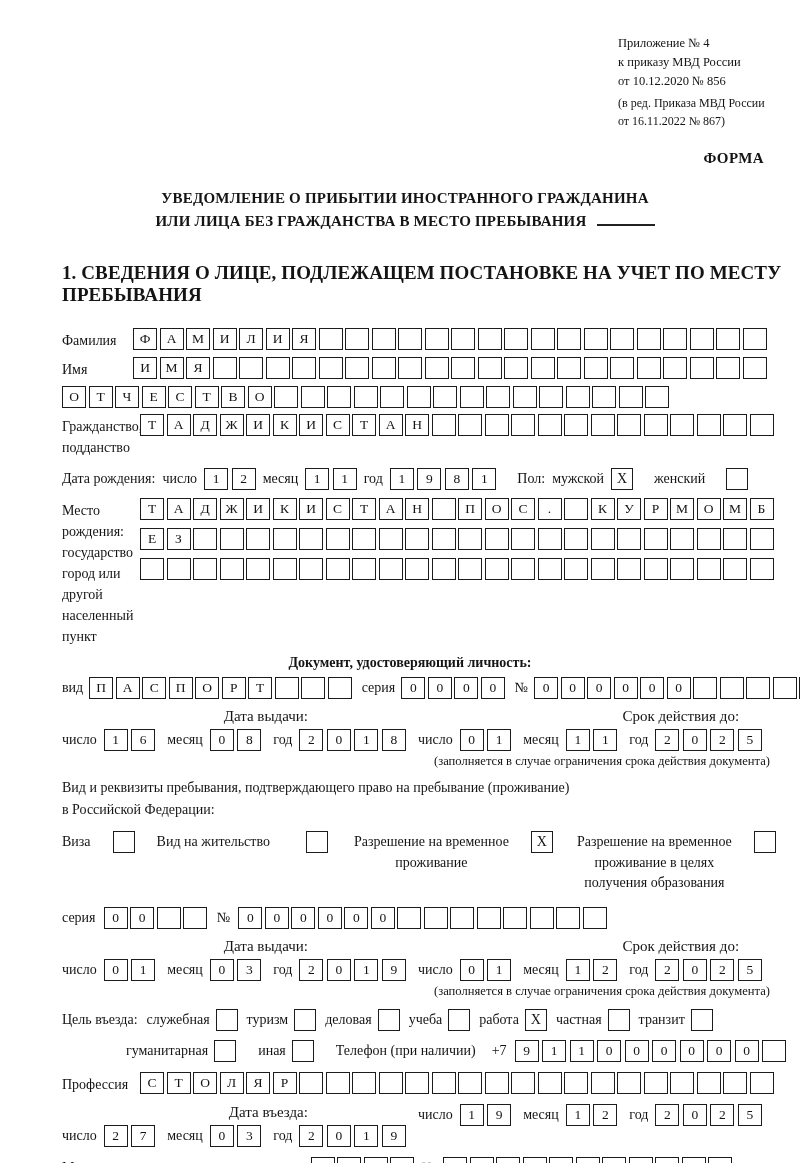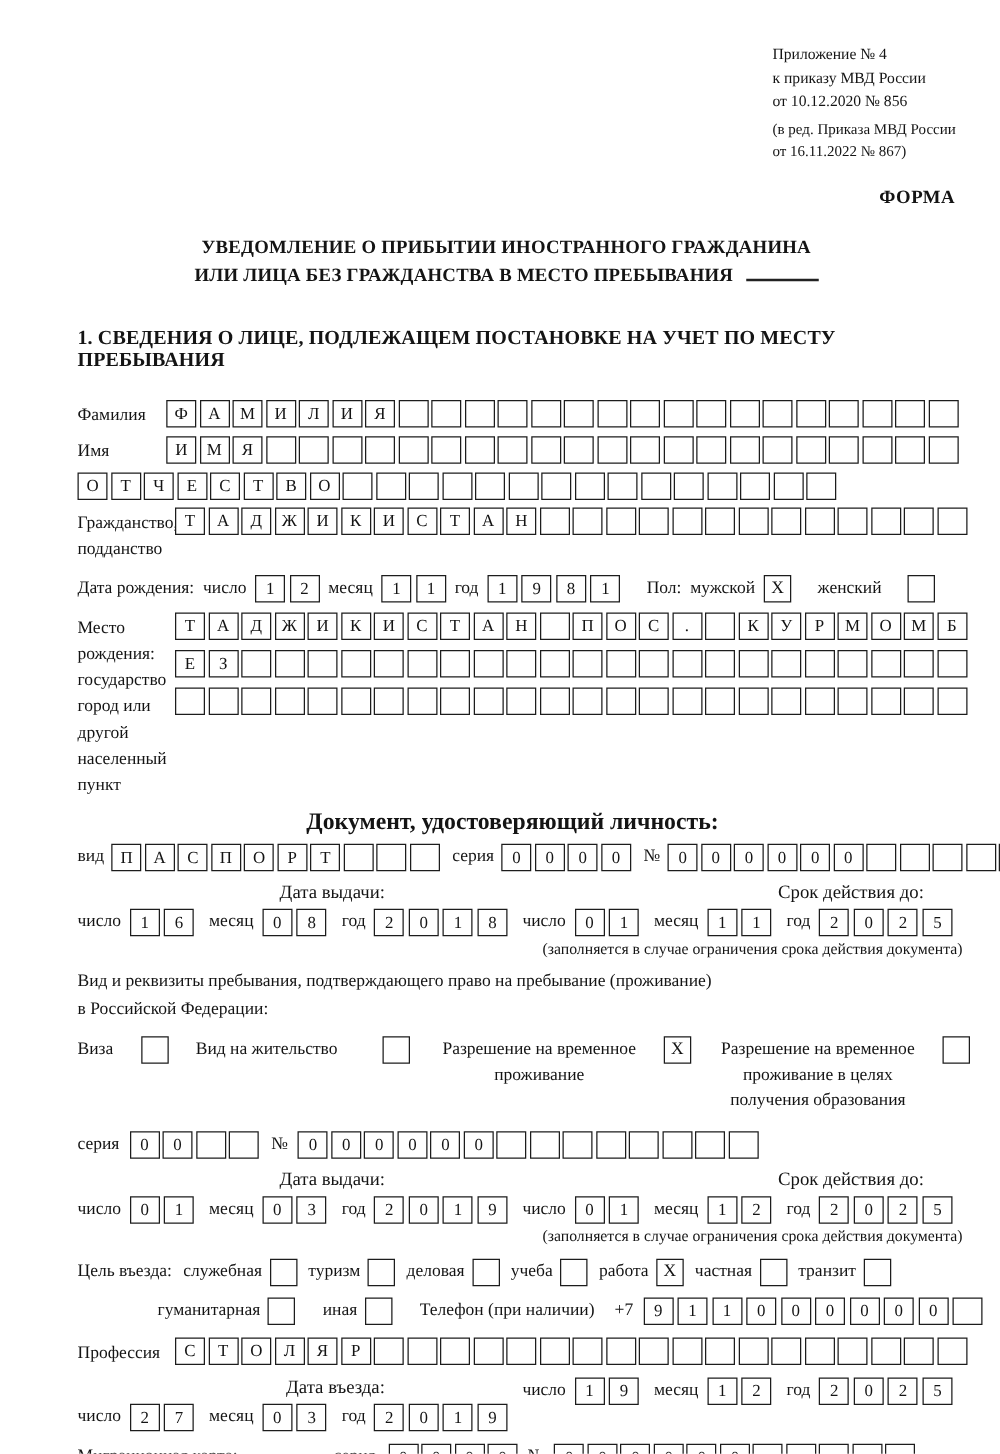--- a/index.html
+++ b/index.html
@@ -7,41 +7,41 @@
   body{width:800px;height:1163px;overflow:hidden;color:#141414;
        font-family:"Liberation Serif","DejaVu Serif",serif;font-size:14px}
   .page{width:800px;height:1077px;padding:34px 12px 0 62px;background:#fff}
 
   
   .annex{margin-left:556px;font-size:12.5px;line-height:1.5}
   .annex-amend{margin-left:556px;font-size:12px;line-height:1.45;margin-top:5px}
   .forma{text-align:right;font-weight:bold;font-size:15px;margin:20px 24px 0 0;letter-spacing:.4px}
   .title{font-weight:bold;font-size:15px;text-align:center;margin:20px 40px 0 0;line-height:1.55;letter-spacing:.2px}
   .blank{display:inline-block;width:58px;height:13px;border-bottom:2px solid #222;margin-left:10px}
-  .sec1{font-weight:bold;font-size:16px;margin-top:28px;letter-spacing:.1px}
+  .sec1{font-weight:bold;font-size:19px;margin-top:28px;letter-spacing:.1px}
 
   
   .form-body{margin-top:22px}
   .frow{display:flex;align-items:flex-start;margin-bottom:6px}
   .lbl{flex:0 0 auto;line-height:21px;padding-top:2px;white-space:pre-line}
   .w68{width:71px}.w91{width:91px}.w78{width:78px}
   .cells{display:inline-flex;gap:2.5px;flex:0 0 auto}
   .cells.wide{gap:3.5px}
   .cell{width:24px;height:22px;border:1.6px solid #1c1c1c;display:inline-flex;align-items:center;
         justify-content:center;font-size:13.5px;flex:0 0 auto;background:#fff}
   .box{width:22px;height:22px;border:1.6px solid #1c1c1c;display:inline-flex;align-items:center;
        justify-content:center;font-size:14px;flex:0 0 auto;background:#fff}
   .stack > .cells{display:flex;margin-bottom:8px}
   .stack > .cells:last-child{margin-bottom:0}
 
   
   .row-birthdate{align-items:center;margin-top:10px;margin-bottom:8px}
   .row-birthdate .piece{margin-right:7px;line-height:22px}
   .gap-l{margin-left:14px}
-  .doc-head{font-weight:bold;font-size:19px;text-align:center;margin:8px 30px 6px 0}
+  .doc-head{font-weight:bold;font-size:14px;text-align:center;margin:8px 30px 6px 0}
   .row-kind{align-items:center}
   .row-kind .inlbl{margin:0 6px 0 10px;line-height:22px}
   .row-kind .inlbl.first{margin-left:0;width:61px}
 
   .dpair{display:flex;margin-top:9px}
   .dcol-l{flex:0 0 47.5%}
   .dcol-r{flex:0 0 52.5%}
   .dhead{text-align:right;font-size:15px;margin-bottom:4px}
   .dcol-l .dhead{margin-right:110px}
   .dcol-r .dhead{margin-right:60px}

